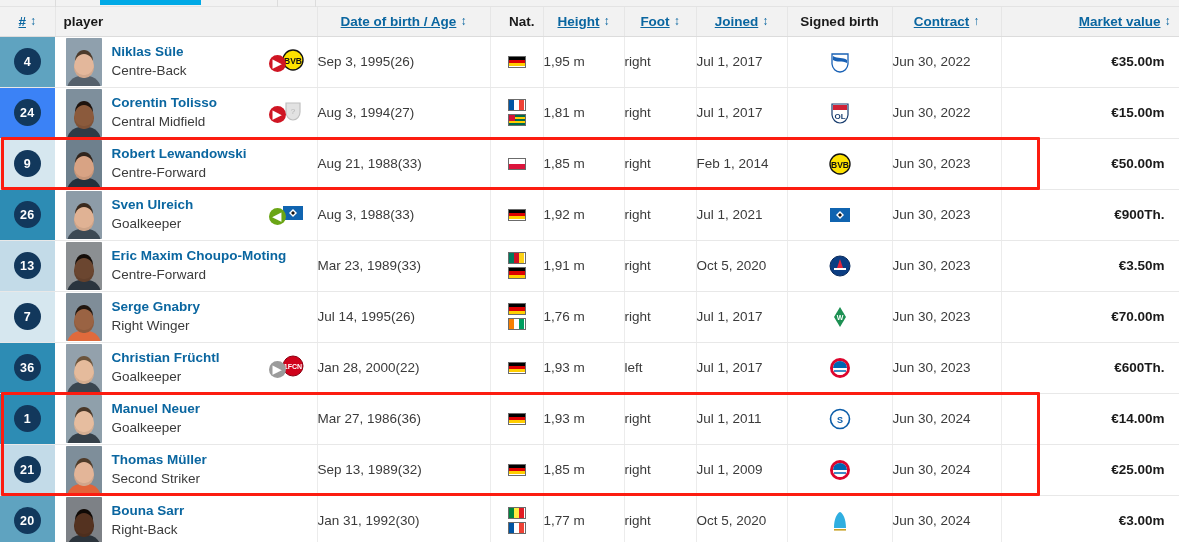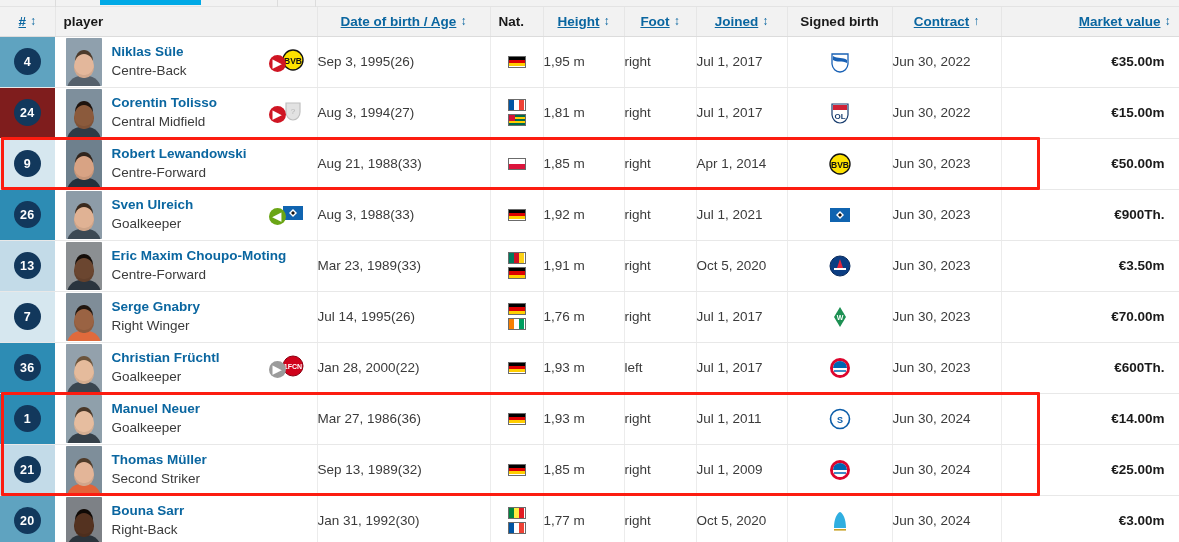--- a/index.html
+++ b/index.html
@@ -69,21 +69,21 @@
   col.c-hgt   { width: 81px; }
   col.c-foot  { width: 72px; }
   col.c-join  { width: 91px; }
   col.c-sign  { width: 105px; }
   col.c-contr { width: 109px; }
   col.c-mv    { width: 178px; }
 
   th.h-num   { text-align: center; padding: 0; }
   th.h-play  { text-align: left; padding-left: 12px; }
   th.h-dob   { text-align: center; }
-  th.h-nat   { text-align: left; padding: 0; }
+  th.h-nat   { text-align: right; padding: 0; }
   th.h-hgt, th.h-foot, th.h-join, th.h-contr { }
   th.h-sign  { text-align: center; }
   th.h-mv    { text-align: right; padding-right: 14px; }
 
   tbody tr { height: 50px; }
   tbody td {
     border-bottom: 1px solid #e8e8e8;
     border-right: 1px solid #ececec;
     font-size: 13.5px;
     color: #3b3b3b;
@@ -292,21 +292,21 @@
     <td class="c">right</td>
     <td class="c">Jul 1, 2017</td>
     <td class="signed"><span class="crest" title="TSG 1899 Hoffenheim"><svg viewBox="0 0 22 22" width="22" height="22">
                 <path d="M3 3 h16 v10 a8 9 0 0 1 -8 8 a8 9 0 0 1 -8 -8 z" fill="#ffffff" stroke="#1961b5" stroke-width="1.3"></path>
         <path d="M4 5 C9 8 14 6 18 9 L18 12 C13 9 8 12 4 9 Z" fill="#1961b5"></path>
               </svg></span></td>
     <td class="c">Jun 30, 2022</td>
     <td class="r">€35.00m</td>
   </tr>
         <tr id="row-1">
-    <td class="num" style="background:#7f1d1d">
+    <td class="num" style="background:#3b82f6">
       <span class="num-badge">24</span>
     </td>
     <td class="player">
       <span class="player-wrap">
         <span class="photo">
        <span class="bg" style="background:#7e8f9c"></span>
        <span class="body" style="background:#2f3a45"></span>
        <span class="head" style="background:#8b5a3c;box-shadow:inset 0 -3px 0 rgba(0,0,0,.08), 0 -5px 0 -1px #1d130e"></span>
      </span>
         <span class="pinfo">
@@ -373,21 +373,21 @@
     <td class="nat">
       <span class="flags">
               <span class="flag">
                 <i style="top:0.00%;height:50.00%;background:#ffffff"></i>
                 <i style="top:50.00%;height:50.00%;background:#dc143c"></i>
               </span>
             </span>
     </td>
     <td class="c">1,85 m</td>
     <td class="c">right</td>
-    <td class="c">Apr 1, 2014</td>
+    <td class="c">Feb 1, 2014</td>
     <td class="signed"><span class="crest" title="Borussia Dortmund"><svg viewBox="0 0 22 22" width="22" height="22">
                 <circle cx="11" cy="11" r="10" fill="#fde100" stroke="#111" stroke-width="1.4"></circle>
         <text x="11" y="14.5" font-size="8.5" font-weight="bold" fill="#111" text-anchor="middle" font-family="Liberation Sans">BVB</text>
               </svg></span></td>
     <td class="c">Jun 30, 2023</td>
     <td class="r">€50.00m</td>
   </tr>
         <tr id="row-3">
     <td class="num" style="background:#2d8cb4">
       <span class="num-badge">26</span>

